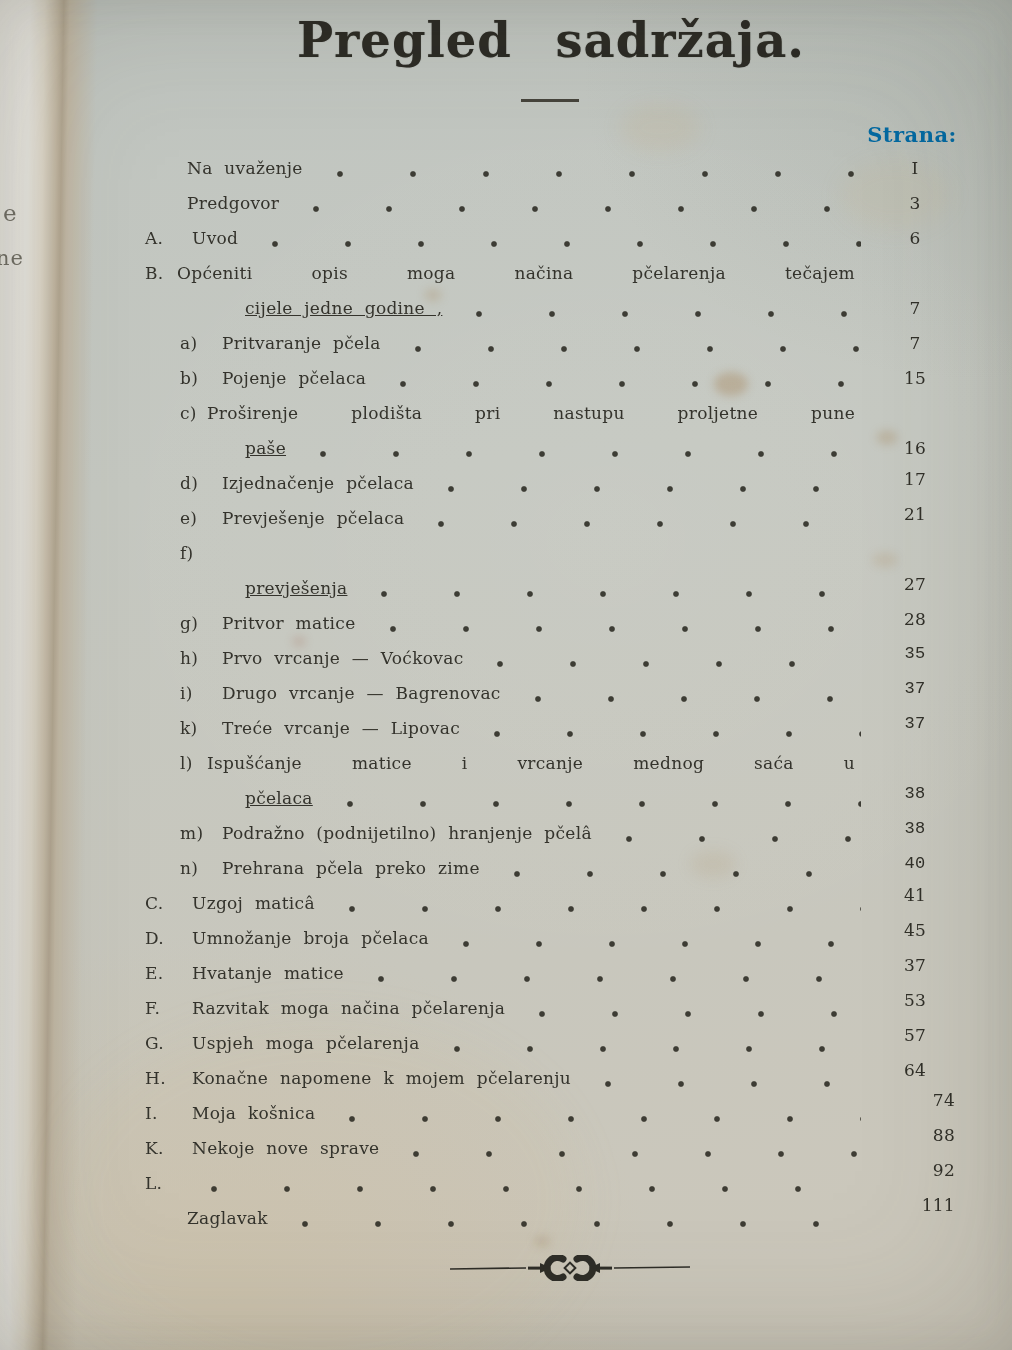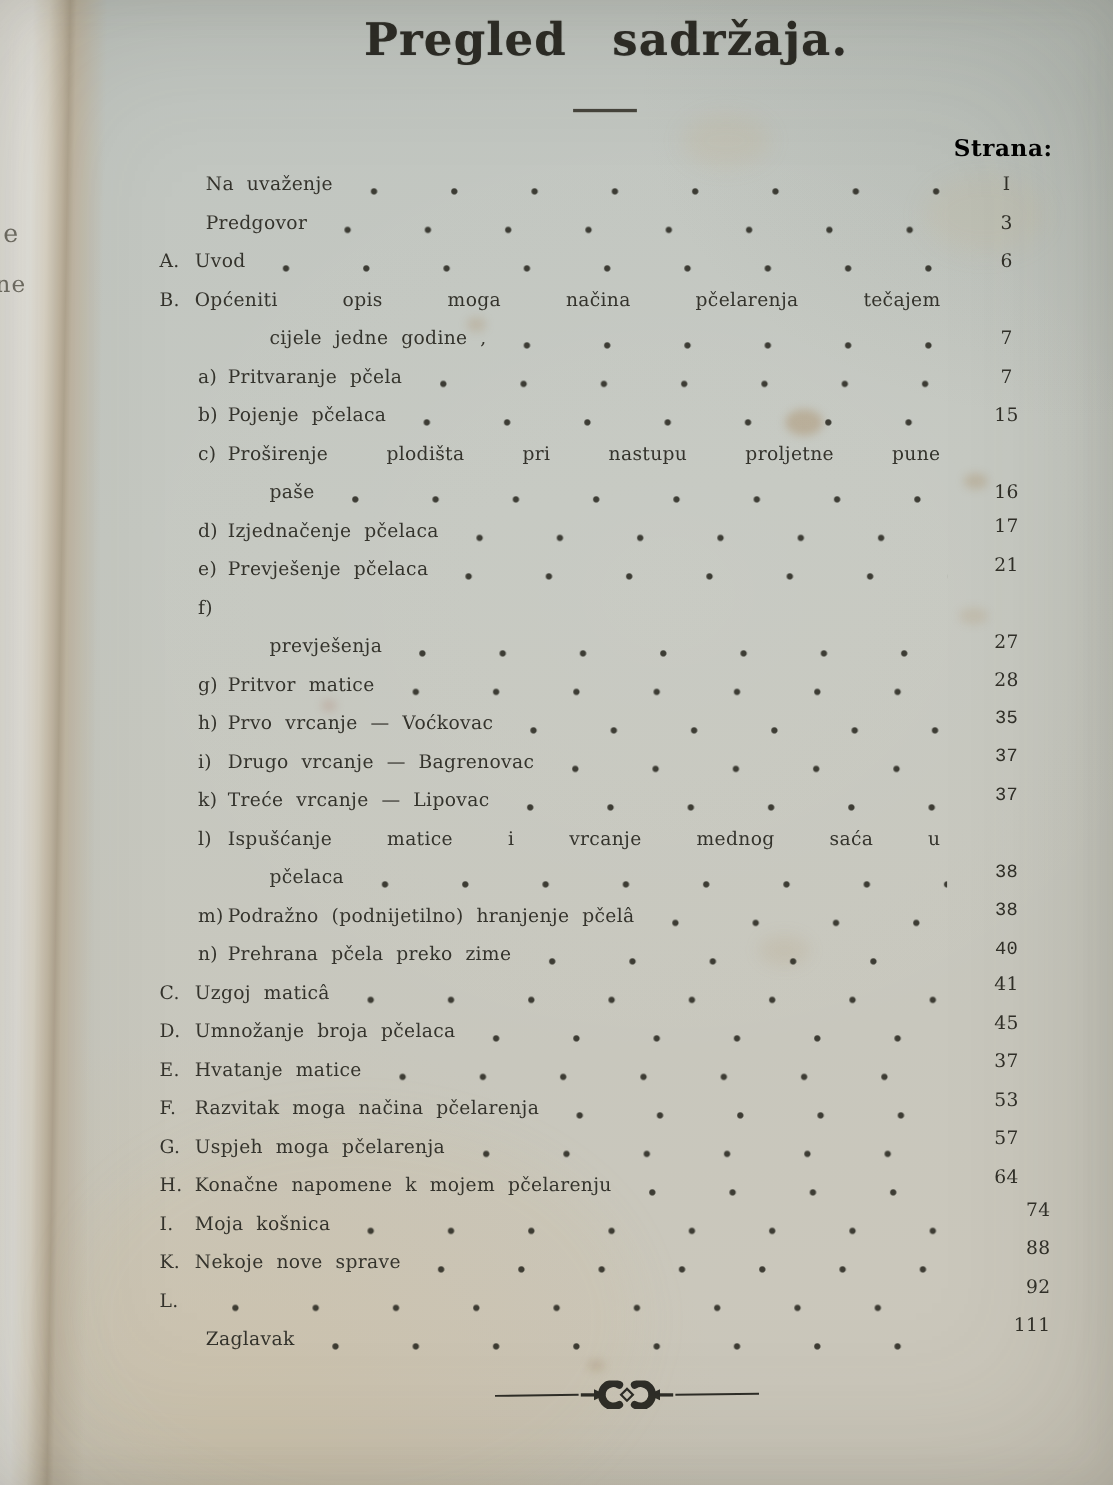--- a/index.html
+++ b/index.html
@@ -32,36 +32,36 @@
   .s3{left:424px;top:288px;width:18px;height:14px;background:rgba(160,120,70,.20);}
   .s4{left:620px;top:104px;width:80px;height:48px;background:rgba(196,172,118,.14);filter:blur(9px);}
   .s5{left:840px;top:160px;width:110px;height:70px;background:rgba(200,180,128,.13);filter:blur(10px);}
   .s6{left:690px;top:850px;width:46px;height:28px;background:rgba(172,142,90,.13);filter:blur(7px);}
   .s7{left:534px;top:1236px;width:16px;height:11px;background:rgba(140,100,58,.20);}
   .s8{left:872px;top:552px;width:26px;height:16px;background:rgba(170,130,80,.16);}
   .s9{left:292px;top:636px;width:14px;height:11px;background:rgba(150,70,45,.16);}
   .s10{left:60px;top:1020px;width:520px;height:360px;background:rgba(205,185,145,.10);filter:blur(22px);}
   
   .title{position:absolute;top:12px;left:90px;right:0;text-align:center;
-    font-size:41px;font-weight:600;color:#2b2a24;letter-spacing:1px;word-spacing:26px;
+    font-size:48px;font-weight:600;color:#2b2a24;letter-spacing:1px;word-spacing:26px;
     text-shadow:0 0 1px rgba(43,42,36,.4);}
   .title-rule{position:absolute;top:99px;left:521px;width:58px;height:0;
     border-top:3px solid #46443b;}
   
   .strana{position:absolute;top:122px;right:52px;width:96px;text-align:center;
-    font-weight:bold;font-size:21px;letter-spacing:.5px;color:#000000;}
+    font-weight:bold;font-size:21px;letter-spacing:.5px;color:#0369a1;}
   
   .toc{position:absolute;top:151px;left:145px;right:57px;font-size:17px;
     letter-spacing:.3px;word-spacing:6px;}
   .row{display:flex;align-items:baseline;height:35px;line-height:35px;white-space:nowrap;}
   .pre{flex:none;width:32px;}
   .row.sub .pre{width:27px;margin-left:35px;}
   .row.plain .lbl{margin-left:42px;}
-  .row.cont .lbl{margin-left:100px;}
-  .lbl{flex:none;}
+  .row.cont .lbl{margin-left:100px;text-decoration:underline;}
+  .lbl{flex:none;margin-left:15px;}
   .just{flex:1;display:block;text-align:justify;text-align-last:justify;}
   .row.l1{padding-right:100px;}
   .dots{flex:1;align-self:flex-end;height:9px;margin:0 14px 7px 16px;
     background-image:radial-gradient(circle at 3px 4px, rgba(42,41,33,.88) 2.3px, rgba(42,41,33,0) 3.4px);
     background-size:73px 9px;background-repeat:repeat-x;background-position:18px 0;}
   .pg{flex:none;width:80px;text-align:center;color:#302f28;}
   .lift1 .pg{transform:translateY(-4px);}
   .lift2 .pg{transform:translateY(-6px);font-family:Liberation Mono, monospace;}
   .lift3 .pg{transform:translateY(-8px);}
   .lift4 .pg{transform:translateY(-13px);text-align:right;}

